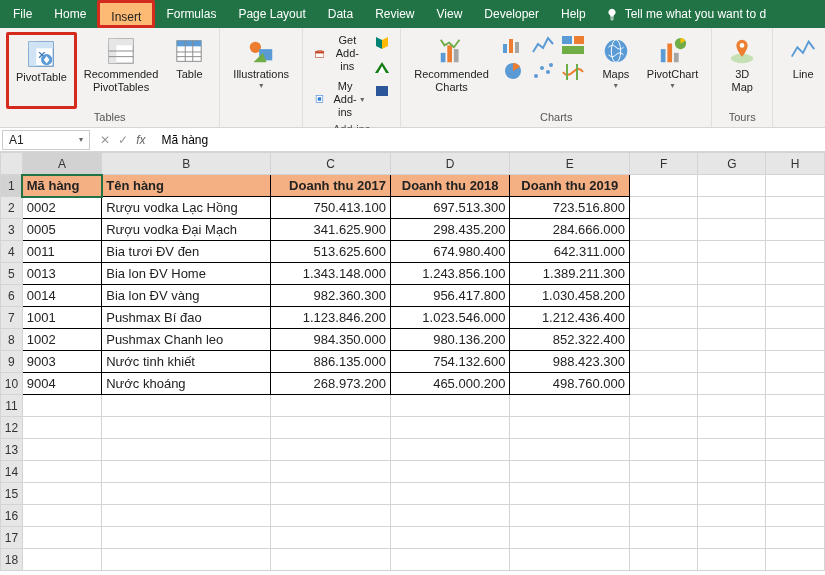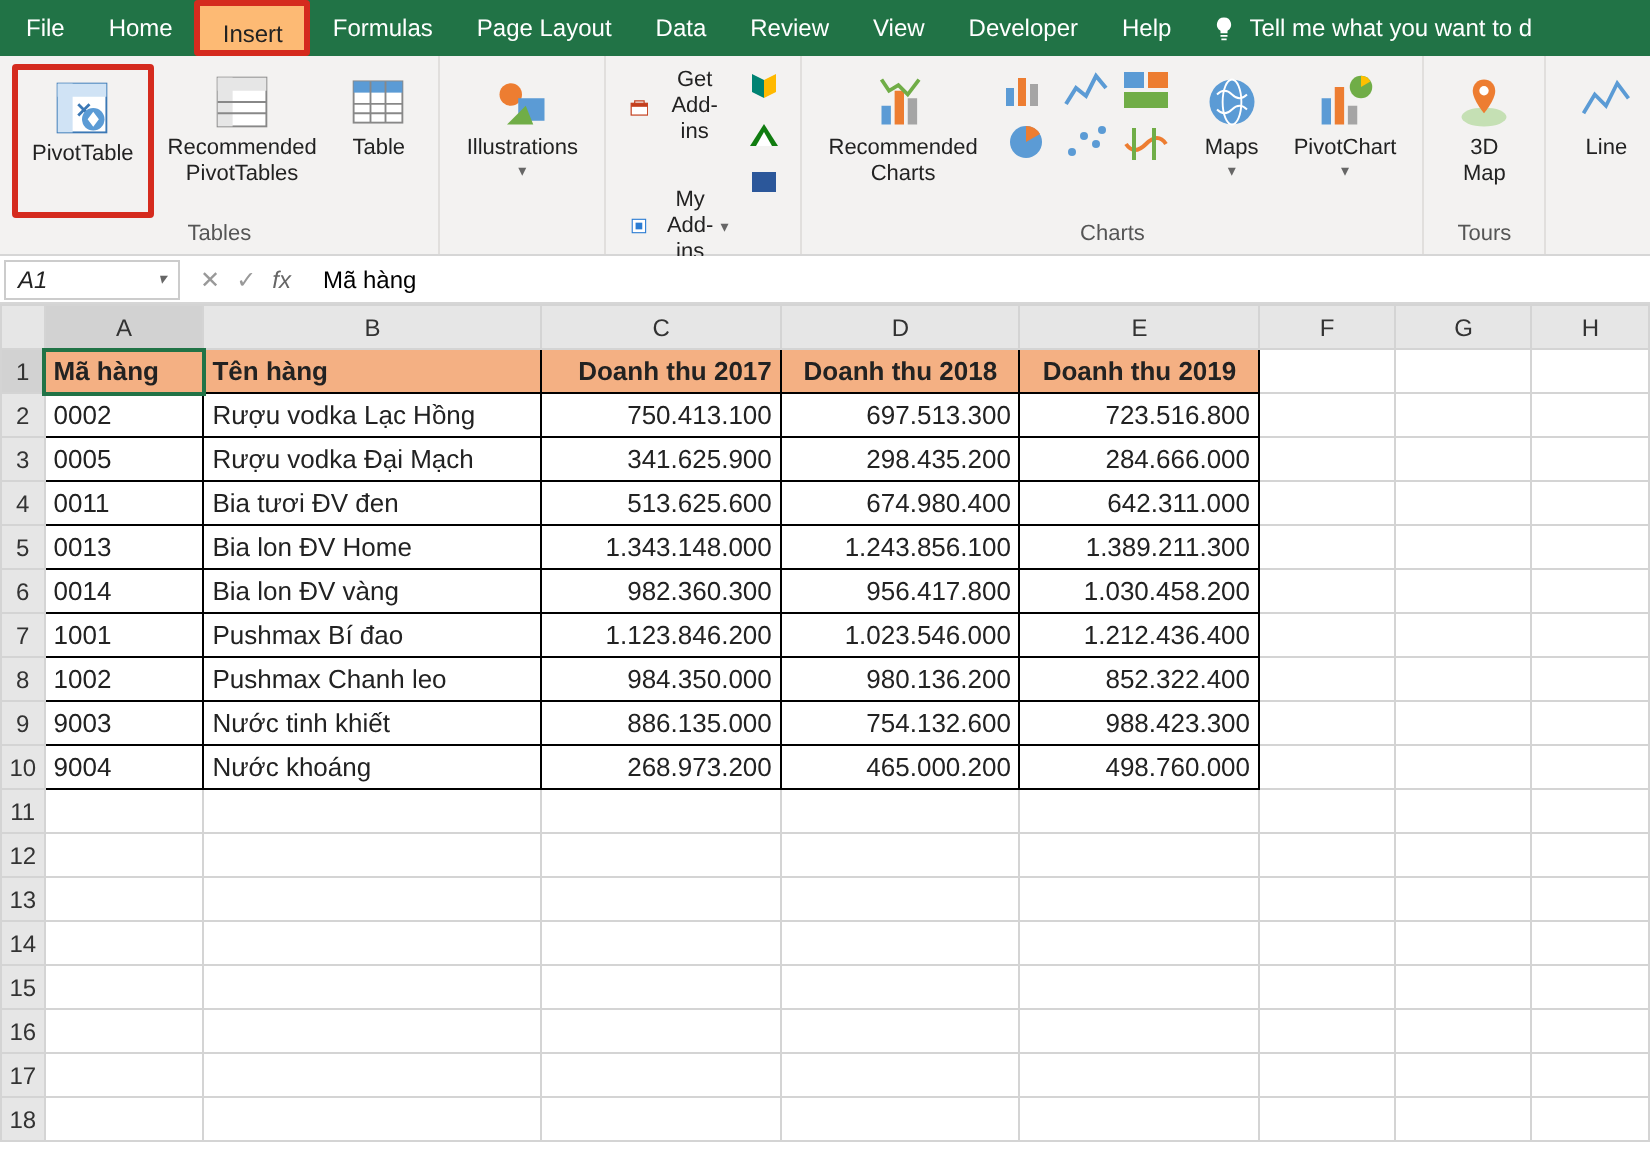--- a/index.html
+++ b/index.html
@@ -23,25 +23,25 @@
 .rbtn { display: flex; flex-direction: column; align-items: center; justify-content: flex-start; padding: 4px 7px; cursor: pointer; font-size: 11px; text-align: center; line-height: 1.2; min-width: 48px; }
 .rbtn .ric { width: 30px; height: 30px; margin-bottom: 2px; }
 .rbtn-sm { flex-direction: row; align-items: center; padding: 2px 6px; min-width: auto; }
 .rbtn-sm .ric { width: 16px; height: 16px; margin: 0 6px 0 0; }
 .pivot-highlight { border: 3px solid #d52b1e; border-radius: 2px; }
 .dd { font-size: 8px; color: #666; }
 .chart-grid { display: grid; grid-template-columns: repeat(3, 28px); grid-template-rows: repeat(2, 24px); gap: 2px; padding: 2px 4px; }
 .chart-grid .cic { width: 26px; height: 22px; cursor: pointer; }
 .stack-grid { display: grid; grid-template-rows: repeat(3, 22px); gap: 2px; padding: 2px; }
 .stack-grid .sic { width: 20px; height: 18px; cursor: pointer; }
-.addins-col { display: flex; flex-direction: column; justify-content: center; gap: 16px; }
+.addins-col { display: flex; flex-direction: column; justify-content: center; gap: 2px; }
 
 
 .fbar-row { display: flex; align-items: center; height: 24px; border-bottom: 1px solid #d6d6d6; background: #fff; }
-.namebox { width: 88px; border: 1px solid #ccc; margin: 2px; padding: 2px 6px; font-size: 12px; display: flex; justify-content: space-between; align-items: center; font-style: italic; }
+.namebox { width: 88px; border: 1px solid #ccc; margin: 2px; padding: 2px 6px; font-size: 12px; display: flex; justify-content: space-between; align-items: center; }
 .fx-icons { display: flex; align-items: center; gap: 8px; padding: 0 8px; color: #999; font-size: 12px; }
 .fx { font-style: italic; color: #666; }
 .formula-input { flex: 1; border: none; outline: none; padding: 2px 8px; font-size: 12px; }
 
 
 .grid-wrap { flex: 1; overflow: auto; position: relative; }
 table.sheet { border-collapse: collapse; table-layout: fixed; }
 .sheet th, .sheet td { border: 1px solid #d4d4d4; font-size: 13px; height: 22px; padding: 0; }
 .sheet th { background: #e6e6e6; font-weight: normal; color: #333; text-align: center; font-size: 12px; }
 .sheet th.corner { background: #e6e6e6; width: 22px; }

